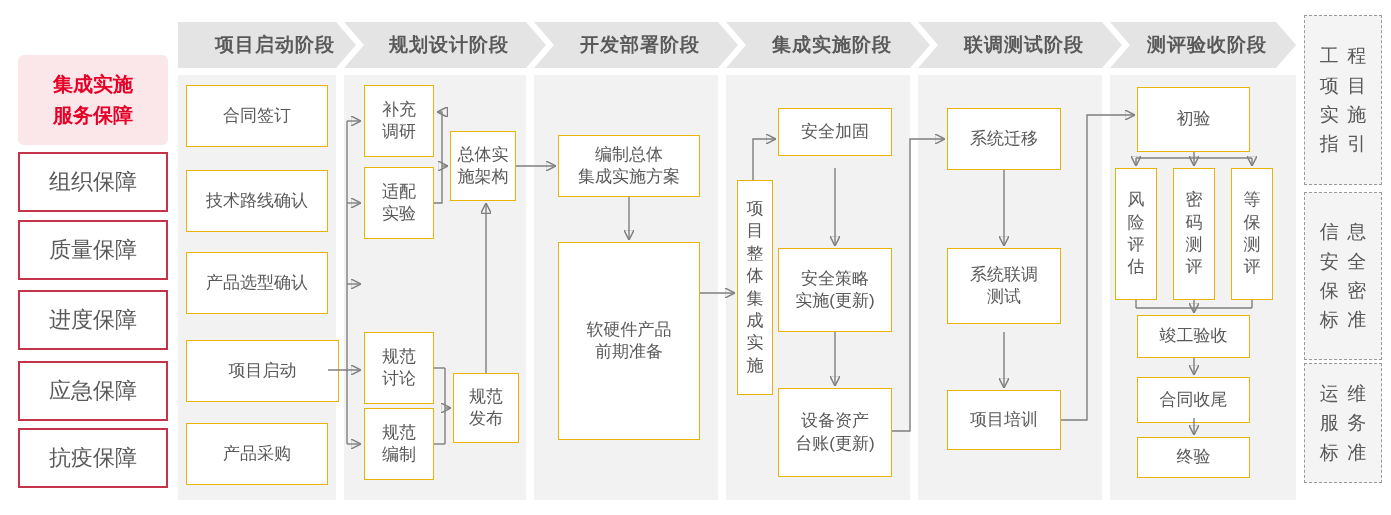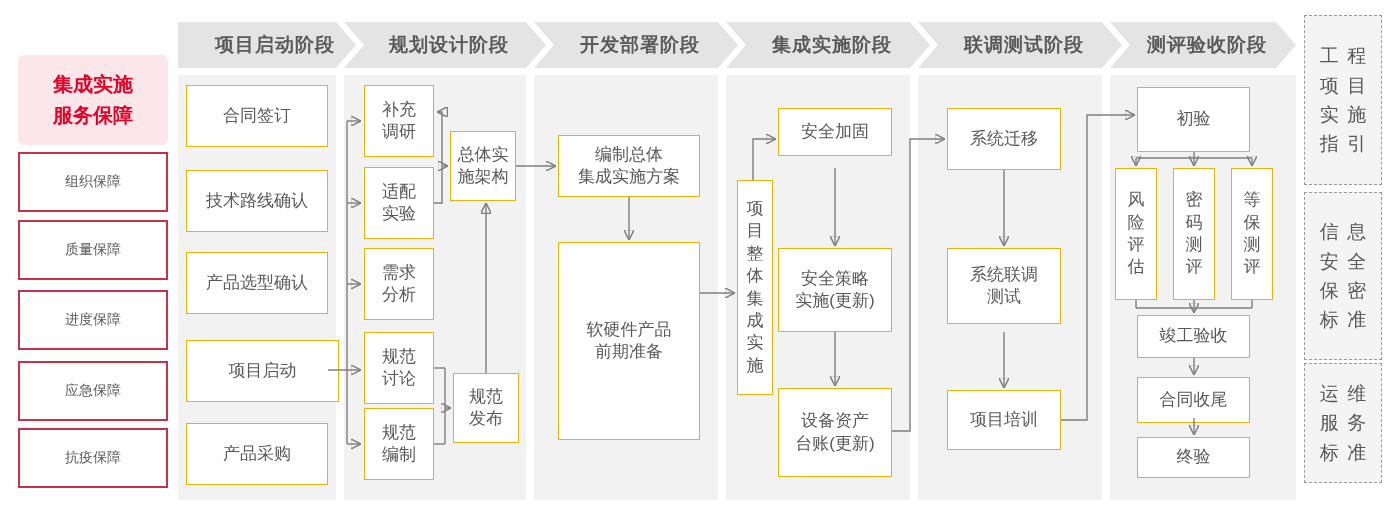--- a/index.html
+++ b/index.html
@@ -24,21 +24,21 @@
     text-align:center;white-space:pre-line;box-sizing:border-box;
   }
   
   .sb-title{
     position:absolute;left:18px;top:55px;width:150px;height:90px;background:#fbe7ea;
     border-radius:6px;color:#e60027;font-weight:bold;font-size:20px;line-height:1.55;
     display:flex;align-items:center;justify-content:center;text-align:center;white-space:pre-line;
   }
   .sb-box{
     position:absolute;left:18px;width:150px;height:60px;background:#fff;
-    border:2px solid #c5334a;color:#595959;font-size:14px;
+    border:2px solid #c5334a;color:#595959;font-size:22px;
     display:flex;align-items:center;justify-content:center;box-sizing:border-box;
   }
   
   .std{
     position:absolute;left:1304px;width:78px;background:#f4f4f4;border:1px dashed #9a9a9a;
     color:#595959;font-weight:normal;font-size:19px;line-height:1.55;
     display:flex;align-items:center;justify-content:center;text-align:center;
     white-space:pre-line;letter-spacing:0.45em;padding-left:0.45em;box-sizing:border-box;
   }
   #wires{position:absolute;left:0;top:0;pointer-events:none;}
@@ -74,22 +74,20 @@
   <div class="node" style="left:186px;top:85px;width:142px;height:62px">合同签订</div>
   <div class="node" style="left:186px;top:170px;width:142px;height:62px">技术路线确认</div>
   <div class="node" style="left:186px;top:252px;width:142px;height:62px">产品选型确认</div>
   <div class="node" style="left:186px;top:340px;width:153px;height:62px">项目启动</div>
   <div class="node" style="left:186px;top:423px;width:142px;height:62px">产品采购</div>
 
   <div class="node" style="left:364px;top:85px;width:70px;height:72px">补充
 调研</div>
   <div class="node" style="left:364px;top:167px;width:70px;height:72px">适配
 实验</div>
-  <div class="node" style="left:364px;top:248px;width:70px;height:72px">需求
-分析</div>
   <div class="node" style="left:364px;top:332px;width:70px;height:72px">规范
 讨论</div>
   <div class="node" style="left:364px;top:408px;width:70px;height:72px">规范
 编制</div>
   <div class="node" style="left:450px;top:131px;width:66px;height:70px">总体实
 施架构</div>
   <div class="node" style="left:453px;top:373px;width:66px;height:70px">规范
 发布</div>
 
   <div class="node" style="left:558px;top:135px;width:142px;height:62px">编制总体

